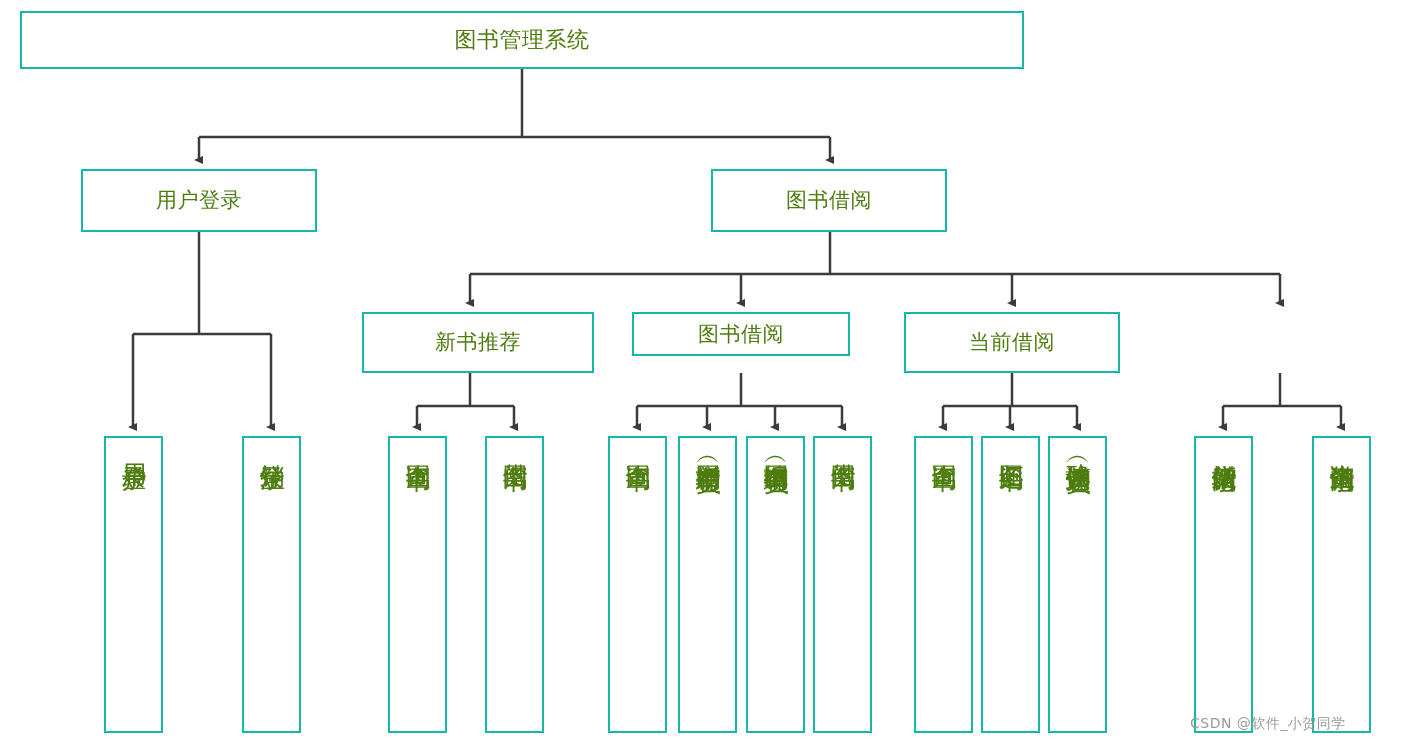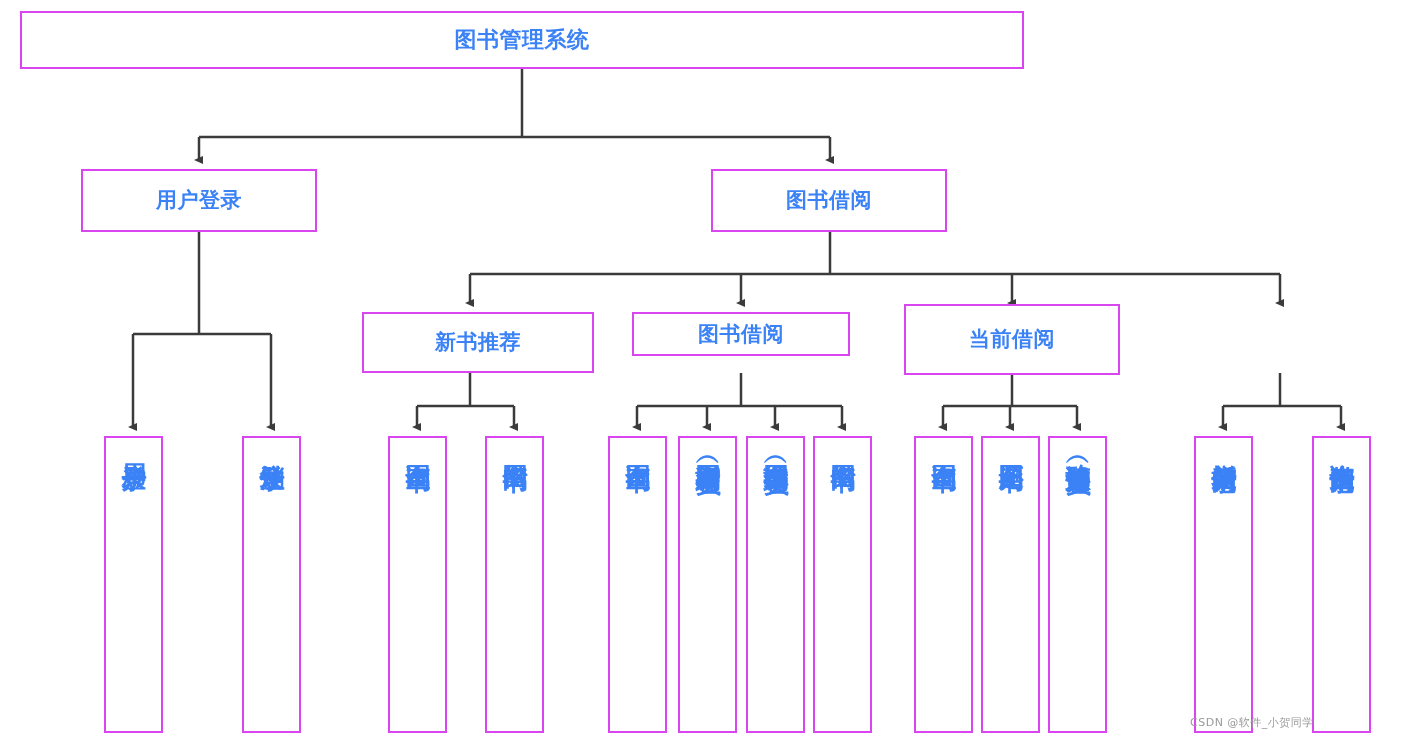--- a/index.html
+++ b/index.html
@@ -21,27 +21,26 @@
     position: absolute;
     left: 0;
     top: 0;
     width: 1405px;
     height: 747px;
     pointer-events: none;
   }
   .node {
     position: absolute;
     box-sizing: border-box;
-    border: 2px solid #d946ef;
+    border: 2px solid #14b8a6;
     background: #ffffff;
     display: flex;
     align-items: center;
     justify-content: center;
-    color: #3b82f6;
-    font-weight: bold;
+    color: #4d7c0f;
   }
   .node .label {
     display: block;
     text-align: center;
     line-height: 1.18;
     letter-spacing: 0.5px;
   }
   .node.horiz .label {
     writing-mode: horizontal-tb;
     font-size: 21px;
@@ -55,21 +54,21 @@
     writing-mode: vertical-rl;
     text-orientation: upright;
     font-size: 25px;
     line-height: 1.05;
     letter-spacing: 1px;
     white-space: nowrap;
   }
   #node-root .label { font-size: 22px; }
   .watermark {
     position: absolute;
-    font-size: 11px;
+    font-size: 14px;
     color: #9a9a9a;
     white-space: nowrap;
     letter-spacing: 0.5px;
   }
 </style>
 </head>
 <body>
 
 <div id="canvas">
 
@@ -133,21 +132,21 @@
   <div class="node horiz" style="left:711px; top:169px; width:236px; height:63px;">
     <span class="label">图书借阅</span>
   </div>
 
   <div class="node horiz" style="left:362px; top:312px; width:232px; height:61px;">
     <span class="label">新书推荐</span>
   </div>
   <div class="node horiz" style="left:632px; top:312px; width:218px; height:44px;">
     <span class="label">图书借阅</span>
   </div>
-  <div class="node horiz" style="left:904px; top:304px; width:216px; height:71px;">
+  <div class="node horiz" style="left:904px; top:312px; width:216px; height:61px;">
     <span class="label">当前借阅</span>
   </div>
 
   <div class="node vert" style="left:104px; top:436px; width:59px; height:297px;">
     <span class="label">用户登录</span>
   </div>
   <div class="node vert" style="left:242px; top:436px; width:59px; height:297px;">
     <span class="label">注销登录</span>
   </div>
 

